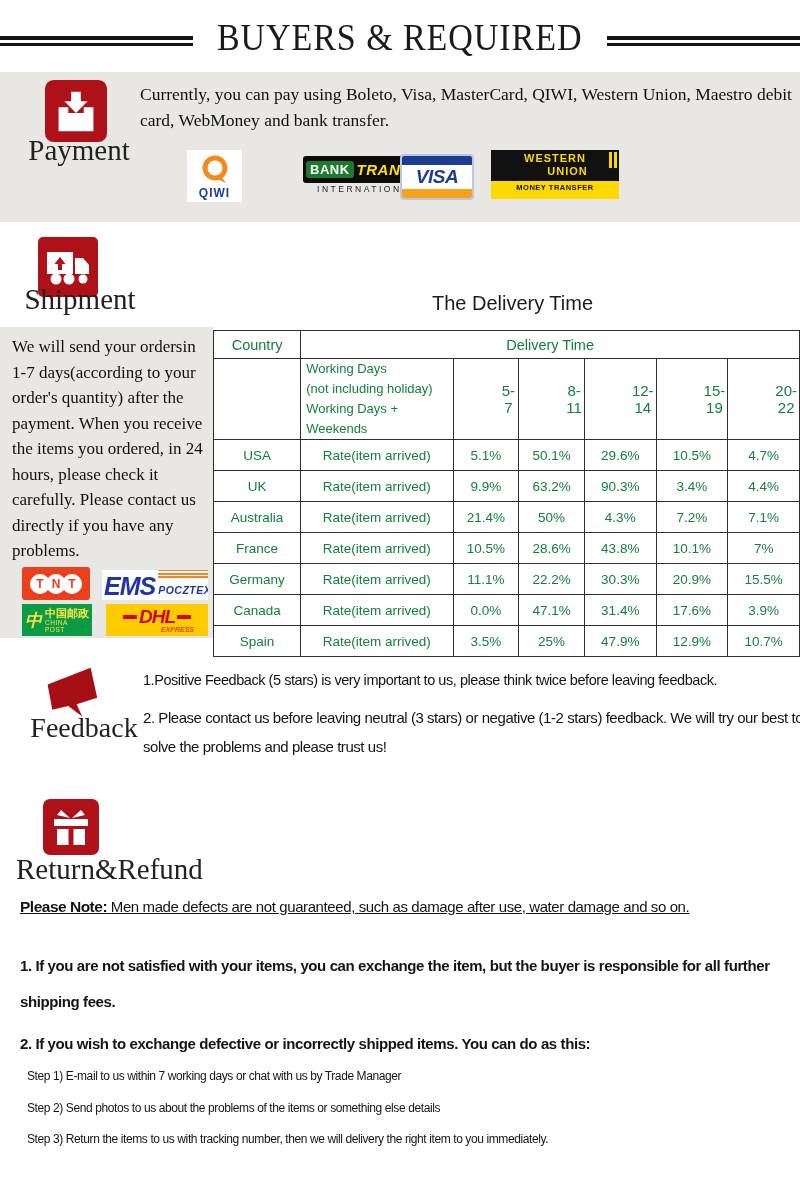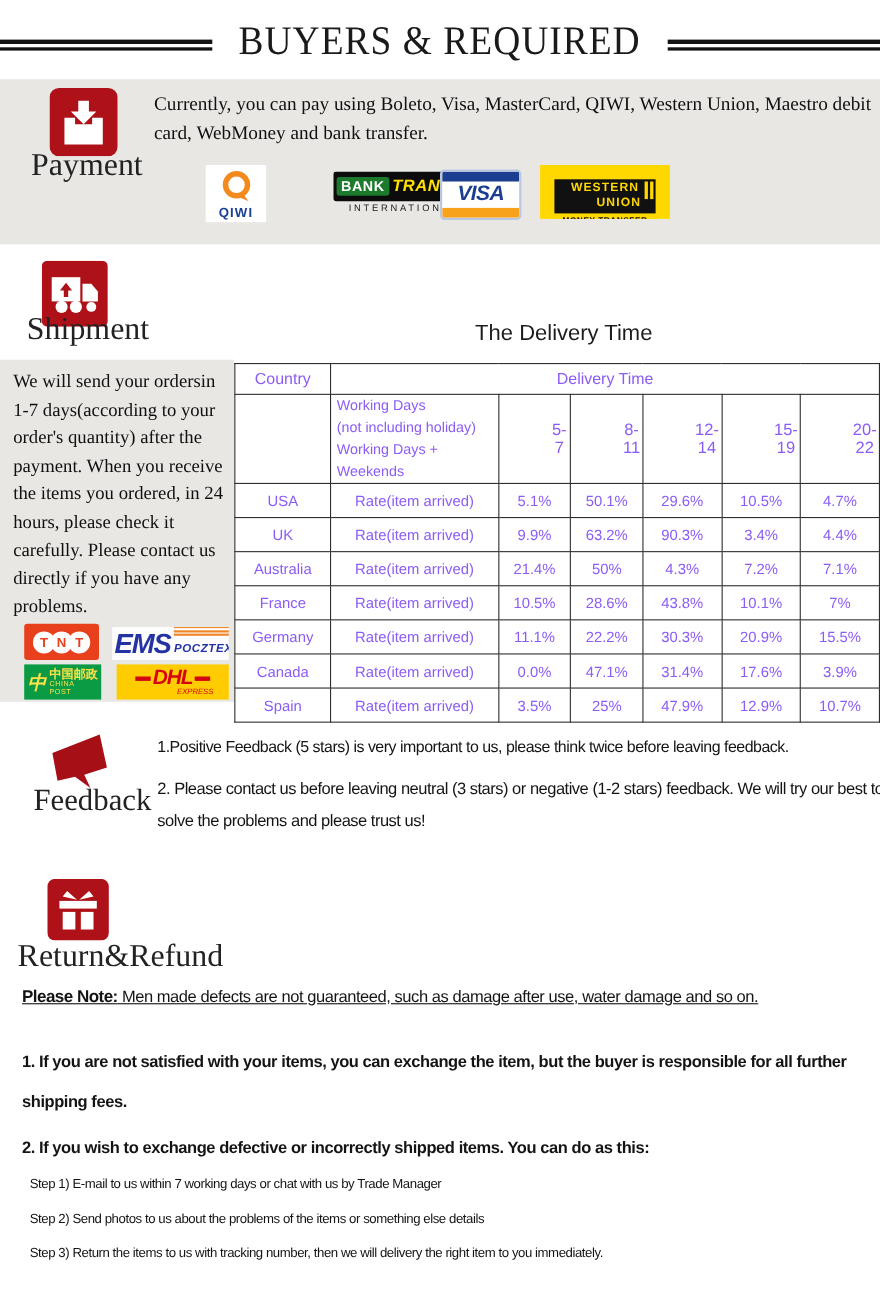--- a/index.html
+++ b/index.html
@@ -39,21 +39,21 @@
              color:#1b1b1b; margin-top:1px; }
   
   .visa { left:400px; top:82px; width:74px; height:46px; background:#fff; border:2px solid #b9c7e0; border-radius:4px;
           display:flex; flex-direction:column; }
   .visa-top { height:9px; background:#1b3e90; }
   .visa-mid { flex:1; display:flex; align-items:center; justify-content:center;
               font-family:"Liberation Sans",sans-serif; font-weight:bold; font-style:italic;
               font-size:19px; color:#1b3e90; letter-spacing:-.5px; }
   .visa-bot { height:9px; background:#f7a21a; }
   
-  .wu { left:491px; top:78px; width:118px; height:49px; background:#ffd800; padding:13px; }
+  .wu { left:491px; top:78px; width:128px; height:49px; background:#ffd800; padding:0; }
   .wu-black { position:relative; height:31px; background:#111; color:#ffd800;
               font-family:"Liberation Sans",sans-serif; font-weight:bold; text-align:center; }
   .wu-l1 { font-size:11px; letter-spacing:1px; line-height:13px; padding-top:2px; }
   .wu-l2 { font-size:11px; letter-spacing:1px; line-height:12px;margin-left:25px; }
   .wu-bars { position:absolute; right:2px; top:2px; display:flex; gap:2px; }
   .wu-bars i { display:block; width:3px; height:16px; background:#ffd800; }
   .wu-mt { height:12px; display:flex; align-items:center; justify-content:center; background:#ffd800;
            font-family:"Liberation Sans",sans-serif; font-weight:bold; font-size:7.5px; color:#111; letter-spacing:.5px; }
   
   .ship-icon { position:absolute; left:38px; top:237px; }
@@ -83,21 +83,21 @@
   .dhl { left:106px; top:277px; width:102px; height:32px; background:#fecc00; display:flex; flex-direction:column;
          align-items:center; justify-content:center; }
   .dhl-row { display:flex; align-items:center; }
   .dhl-dash { width:14px; height:4px; background:#d40511; margin:0 2px; }
   .dhl-txt { font-family:"Liberation Sans",sans-serif; font-weight:bold; font-style:italic; font-size:19px;
              line-height:18px; color:#d40511; letter-spacing:-1px; }
   .dhl-sub { align-self:flex-end; margin-right:14px; font-family:"Liberation Sans",sans-serif; font-style:italic;
              font-size:7px; color:#d40511; }
   
   .dtable { position:absolute; left:213px; top:330px; border-collapse:collapse; table-layout:fixed;
-            font-family:"Liberation Sans",sans-serif; color:#8b5cf6; background:#fff; }
+            font-family:"Liberation Sans",sans-serif; color:#15803d; background:#fff; }
   .dtable td { border:1.5px solid #2e2e2e; text-align:center; vertical-align:middle; padding:0 2px; }
   .dtable .hrow td { height:28px; font-size:14.5px; }
   .dtable .wrow td { height:64px; }
   .dtable .working { text-align:left; font-size:13px; line-height:20px; padding-left:5px; }
   .dtable .range { font-size:15px;padding-left:47px; }
   .dtable .drow td { height:31px; font-size:13.5px; }
   .dtable .country { font-size:14.5px; }
   .dtable .pct { font-size:14px; }
   
   .fb-icon { position:absolute; left:38px; top:664px; }

